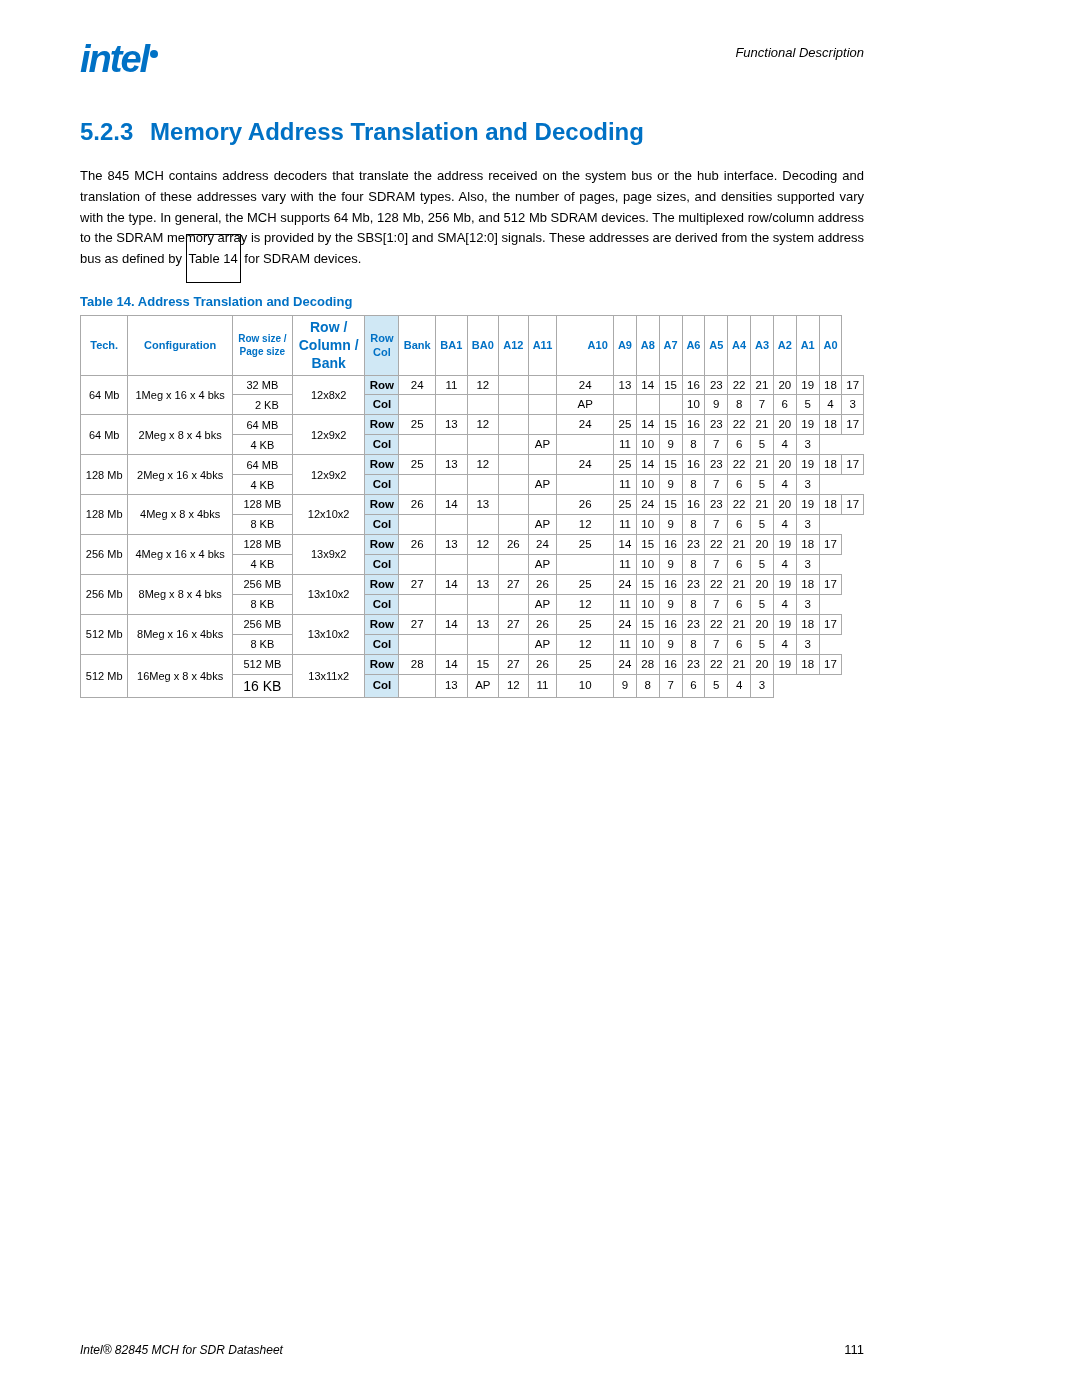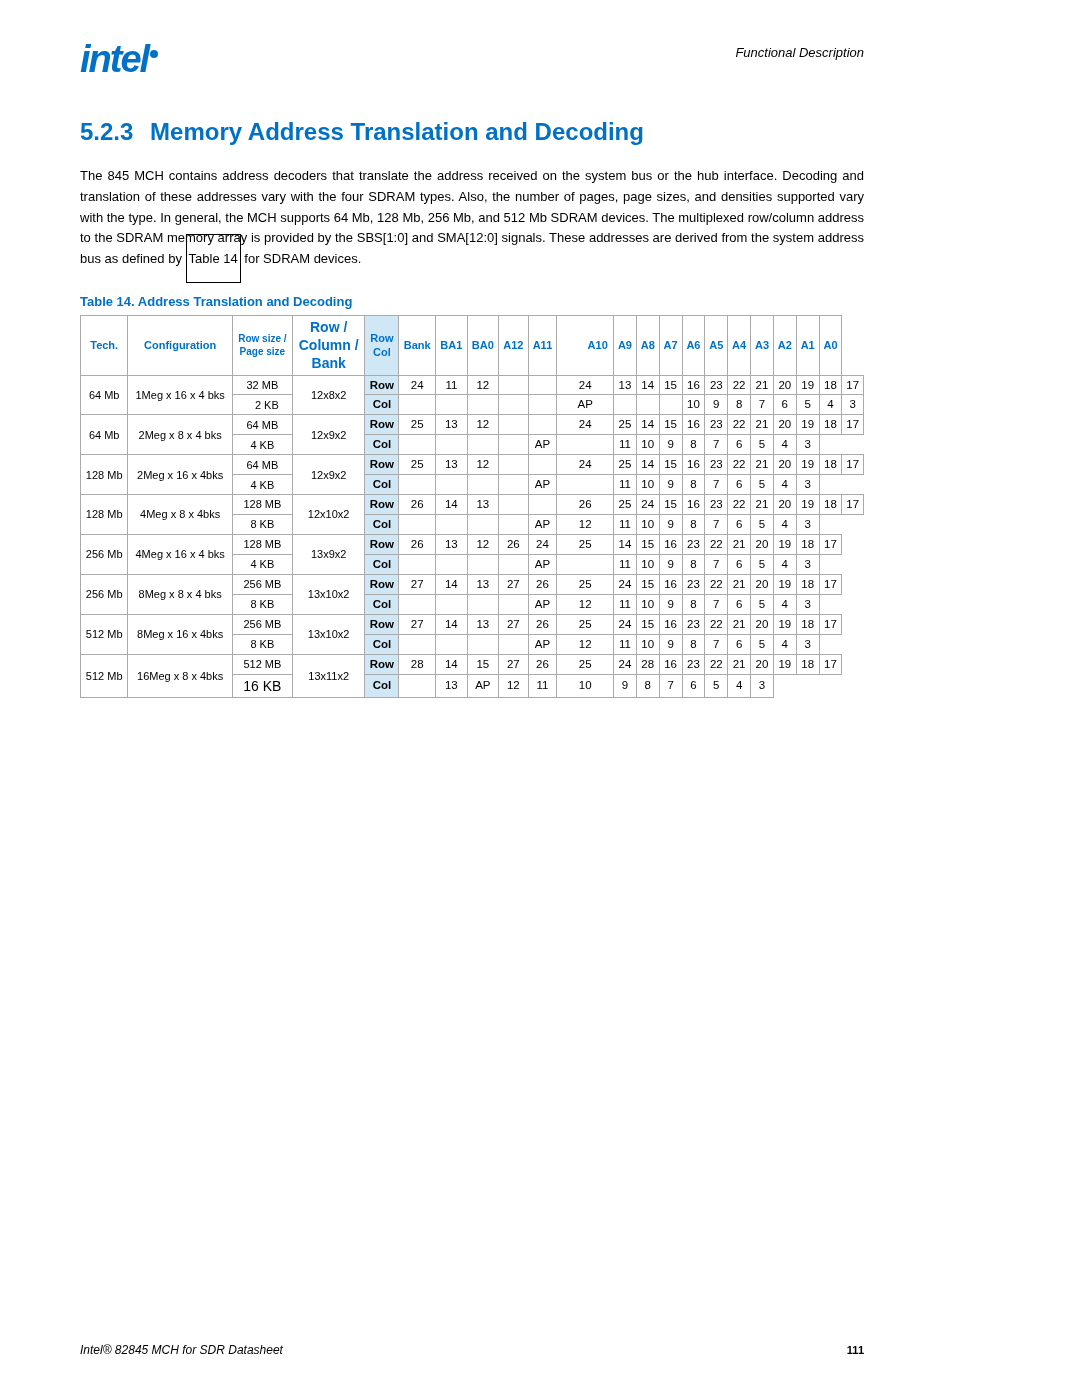--- a/index.html
+++ b/index.html
@@ -110,21 +110,21 @@
       position: absolute;
       bottom: 40px;
       left: 80px;
       right: 80px;
       display: flex;
       justify-content: space-between;
       align-items: center;
       font-size: 12px;
     }
     .footer-left { font-style: italic; }
-    .footer-right { font-size: 11px; font-weight: bold; }
+    .footer-right { font-size: 13px; }
   </style>
 </head>
 <body>
 
 <div class="page-container">
 
   <div class="header-area">
     <div class="intel-logo">
       <span>int<span style="font-style:italic;font-weight:900;">e</span>l</span><span class="dot"></span>
     </div>

